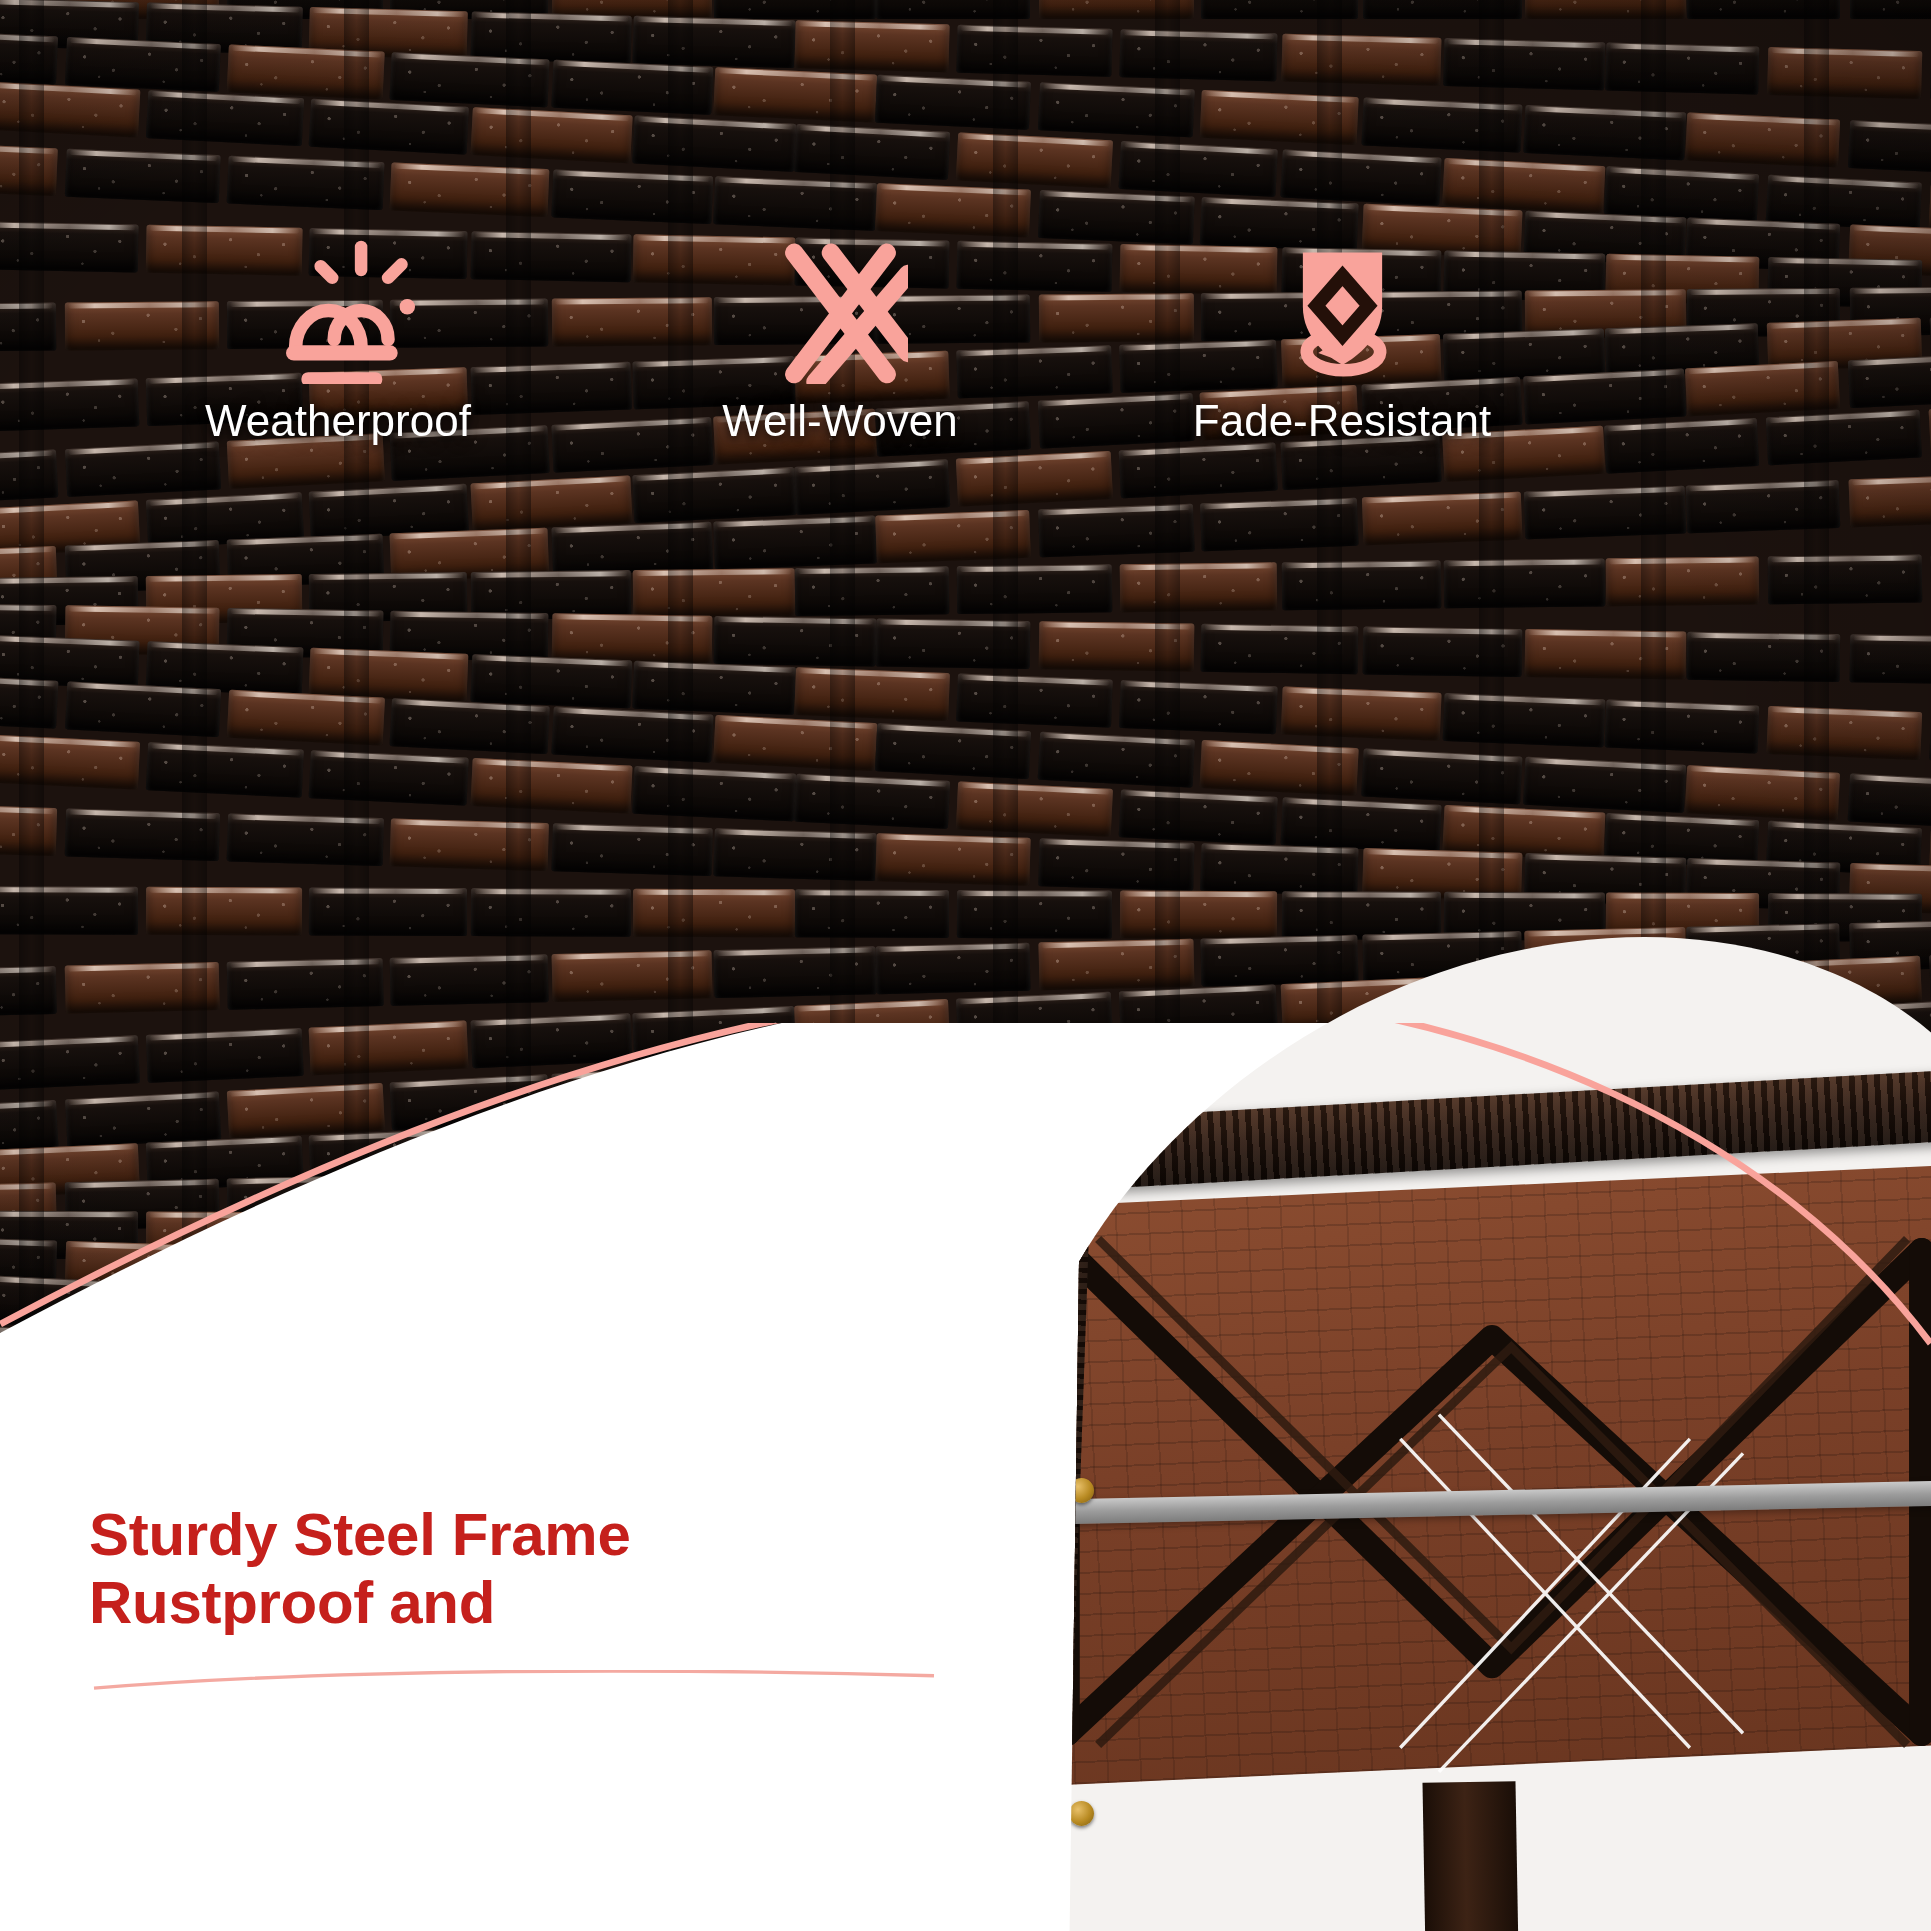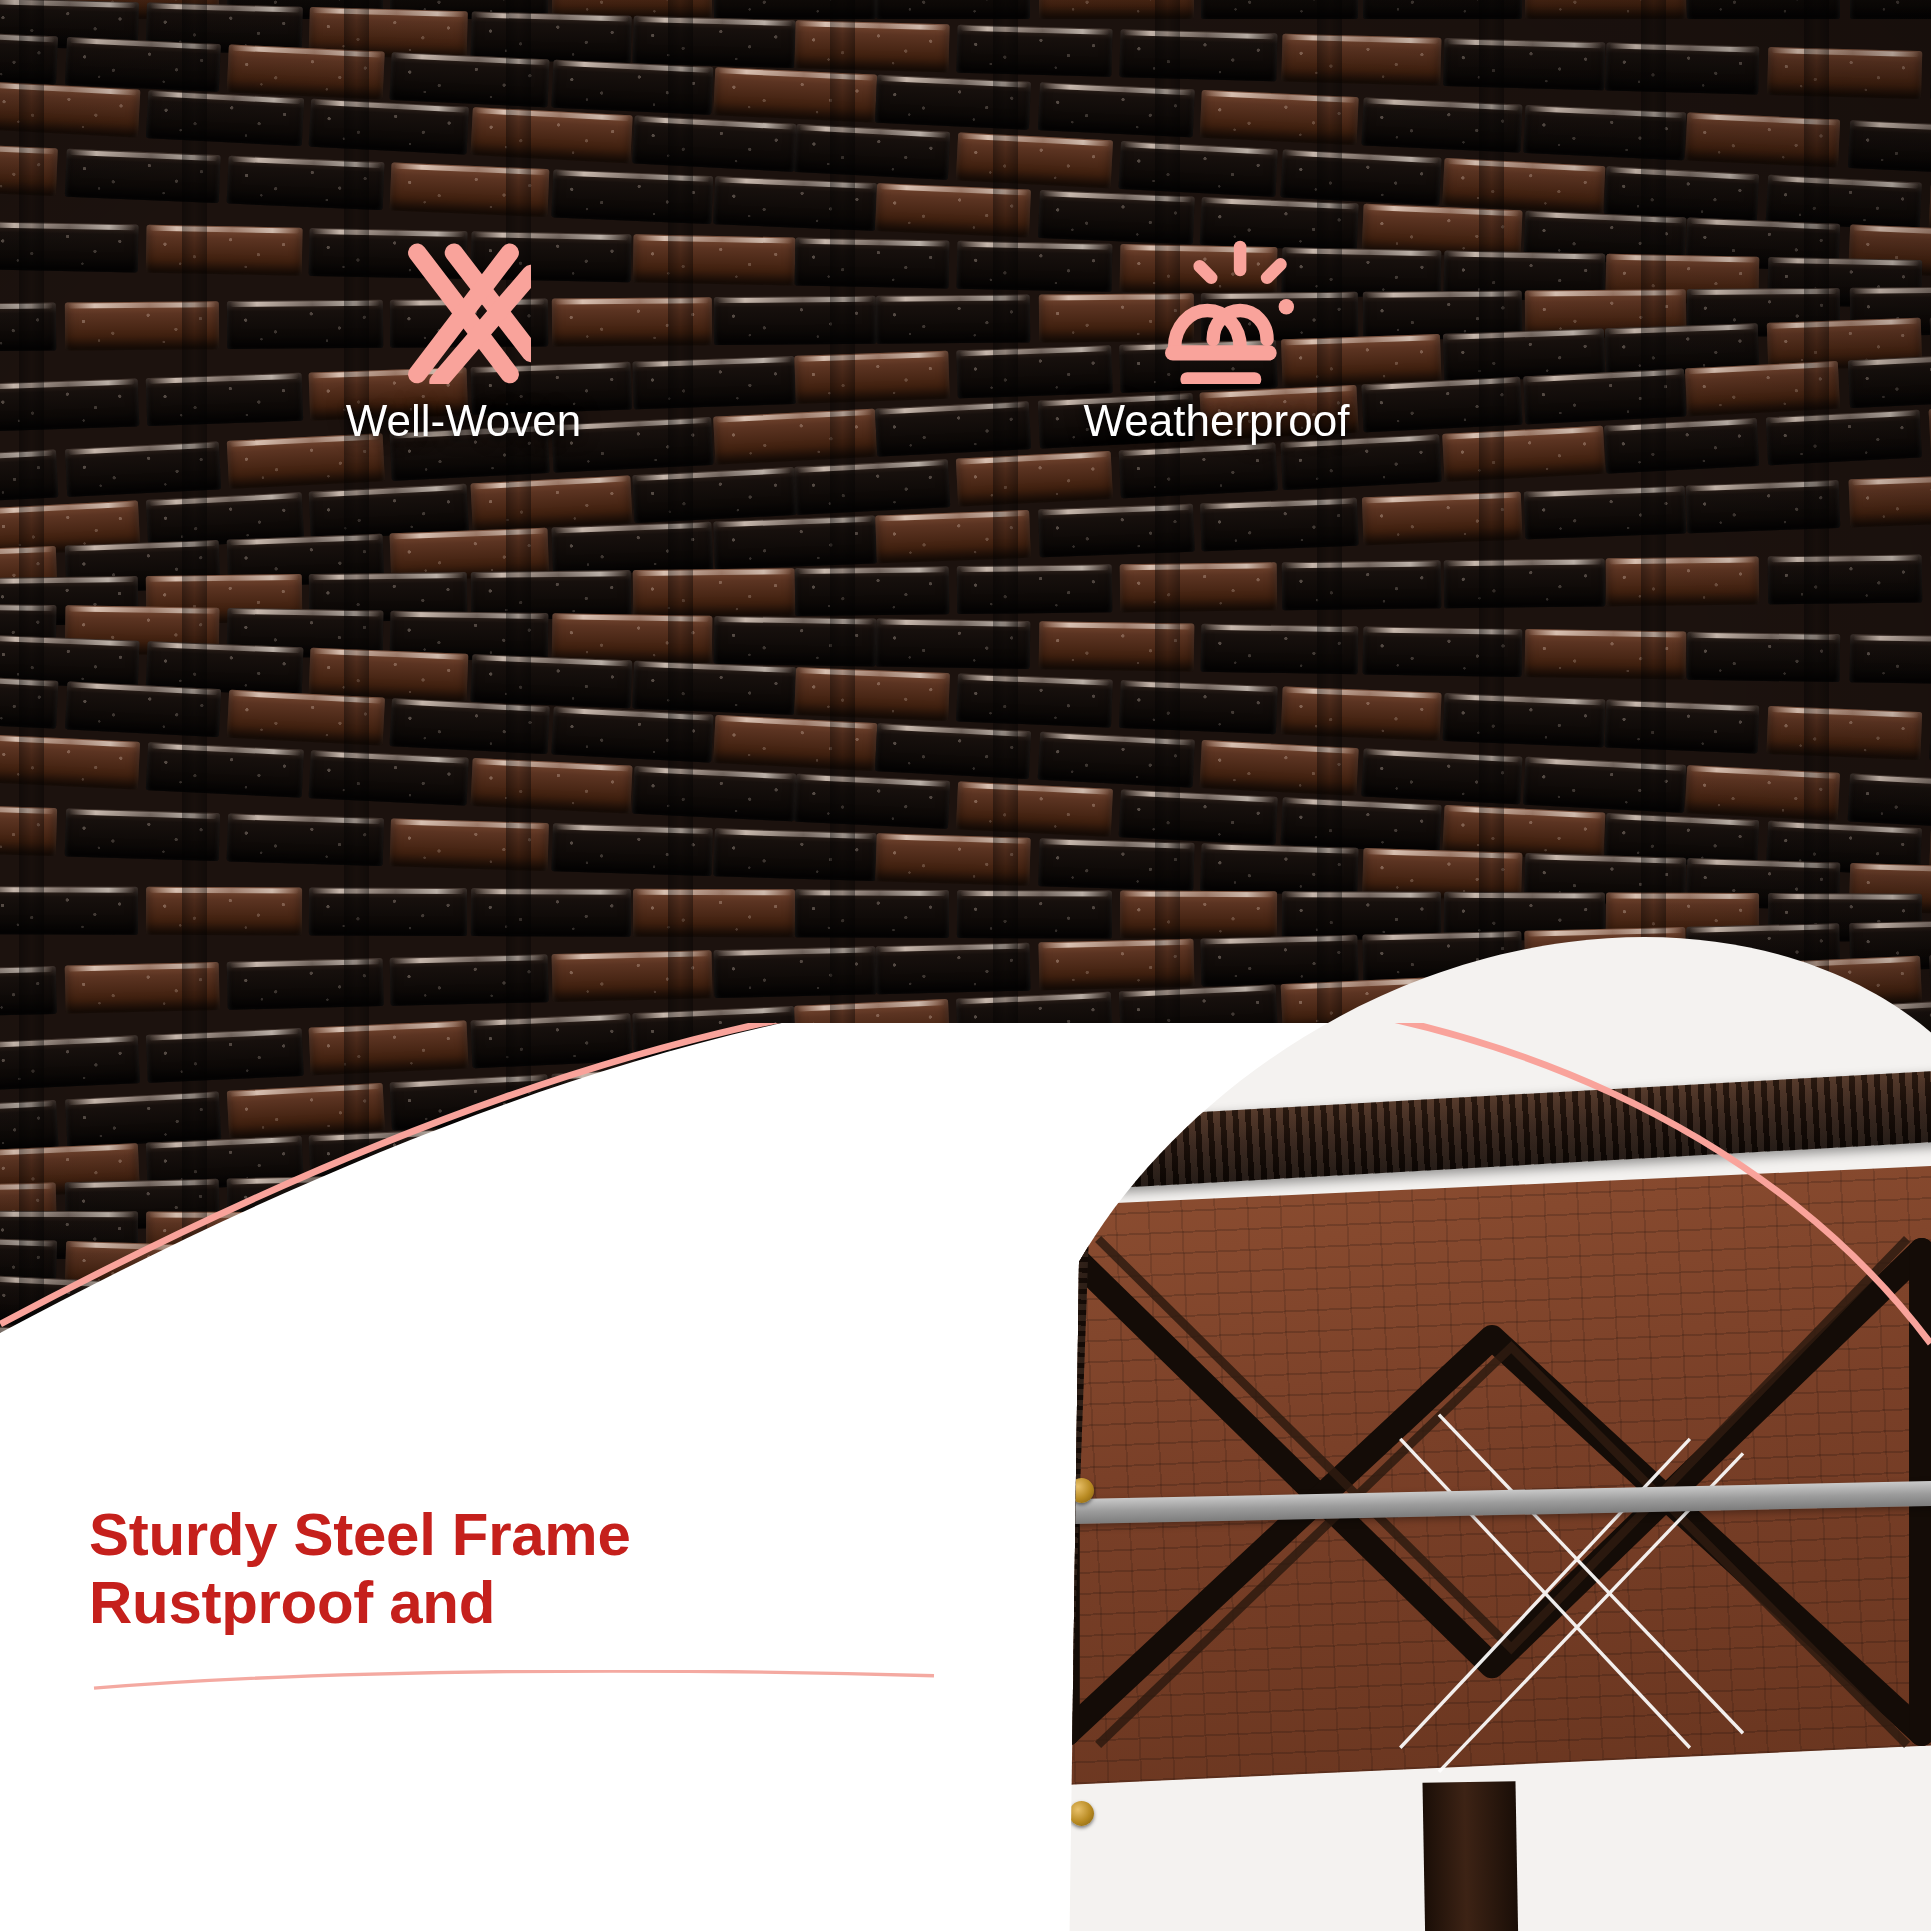--- a/index.html
+++ b/index.html
@@ -2085,56 +2085,69 @@
       <div style="position: absolute; top: -19.3px; height: 1970px; width: 25px; left: 1641px; background: linear-gradient(90deg, rgba(0, 0, 0, 0.72), rgba(30, 16, 10, 0.3) 50%, rgba(0, 0, 0, 0.72)); mix-blend-mode: multiply; opacity: 0.55;"></div>
       <div style="position: absolute; top: -19.3px; height: 1970px; width: 25px; left: 1804px; background: linear-gradient(90deg, rgba(0, 0, 0, 0.72), rgba(30, 16, 10, 0.3) 50%, rgba(0, 0, 0, 0.72)); mix-blend-mode: multiply; opacity: 0.55;"></div>
     </div>
   <div id="vign"></div>
 
 
   <div id="features">
 
     <div class="feature">
       <div class="f-icon">
-        <svg width="135" height="145" viewBox="0 0 140 150">
-          <g stroke="#F9A39B" stroke-width="19" stroke-linecap="round" fill="none">
-            <path d="M22 14 L118 140"></path>
-            <path d="M60 14 L140 118"></path>
-            <path d="M118 14 L22 140"></path>
-            <path d="M140 36 L44 148"></path>
-          </g>
-          <g fill="#2a1a12">
-            <path d="M70 46 l16 20 -16 20 -16 -20 z" opacity="0"></path>
-          </g>
-        </svg>
-      </div>
-      <div class="f-label">Well-Woven</div>
-    </div>
-
-    <div class="feature">
-      <div class="f-icon">
         <svg width="154" height="145" viewBox="0 0 160 150">
           <g stroke="#F9A39B" stroke-width="13" stroke-linecap="round" fill="none">
             <path d="M104 8 L104 32"></path>
             <path d="M146 26 L132 40"></path>
             <path d="M62 28 L74 40"></path>
             <path d="M152 70 L152 70" stroke-width="15"></path>
           </g>
           <circle cx="152" cy="70" r="8" fill="#F9A39B"></circle>
           <g stroke="#F9A39B" stroke-width="14" fill="none" stroke-linecap="round">
             <path d="M76 104 A28 30 0 0 1 132 104"></path>
             <path d="M36 112 A34 38 0 0 1 104 112"></path>
           </g>
           <rect x="26" y="110" width="116" height="16" rx="8" fill="#F9A39B"></rect>
           <rect x="42" y="138" width="84" height="15" rx="7" fill="#F9A39B"></rect>
         </svg>
       </div>
       <div class="f-label">Weatherproof</div>
     </div>
 
+    <div class="feature">
+      <div class="f-icon">
+        <svg width="135" height="145" viewBox="0 0 140 150">
+          <g stroke="#F9A39B" stroke-width="19" stroke-linecap="round" fill="none">
+            <path d="M22 14 L118 140"></path>
+            <path d="M60 14 L140 118"></path>
+            <path d="M118 14 L22 140"></path>
+            <path d="M140 36 L44 148"></path>
+          </g>
+          <g fill="#2a1a12">
+            <path d="M70 46 l16 20 -16 20 -16 -20 z" opacity="0"></path>
+          </g>
+        </svg>
+      </div>
+      <div class="f-label">Well-Woven</div>
+    </div>
+
+    <div class="feature">
+      <div class="f-icon">
+        <svg width="145" height="145" viewBox="0 0 150 150">
+          <path d="M34 14 h82 v56 c0 32 -26 52 -41 60 c-15 -8 -41 -28 -41 -60 z" fill="#F9A39B"></path>
+          <path d="M75 38 l27 31 -27 31 -27 -31 z" fill="none" stroke="#241009" stroke-width="14"></path>
+          <g fill="none" stroke="#F9A39B" stroke-width="13" stroke-linecap="round">
+            <path d="M48 104 A38 19 0 1 0 104 104"></path>
+          </g>
+          <path d="M72 126 l-22 -8 l20 -13 z" fill="#F9A39B"></path>
+        </svg>
+      </div>
+      <div class="f-label">Fade-Resistant</div>
+    </div>
 
   </div>
 
   <div id="whitepanel"></div>
 
   <div id="inset">
     <div class="frame-tabletop"></div>
     <div class="under-panel"></div>
 
     <svg width="966" height="1004" style="position:absolute;left:0;top:0;" viewBox="0 0 1000 1040">

